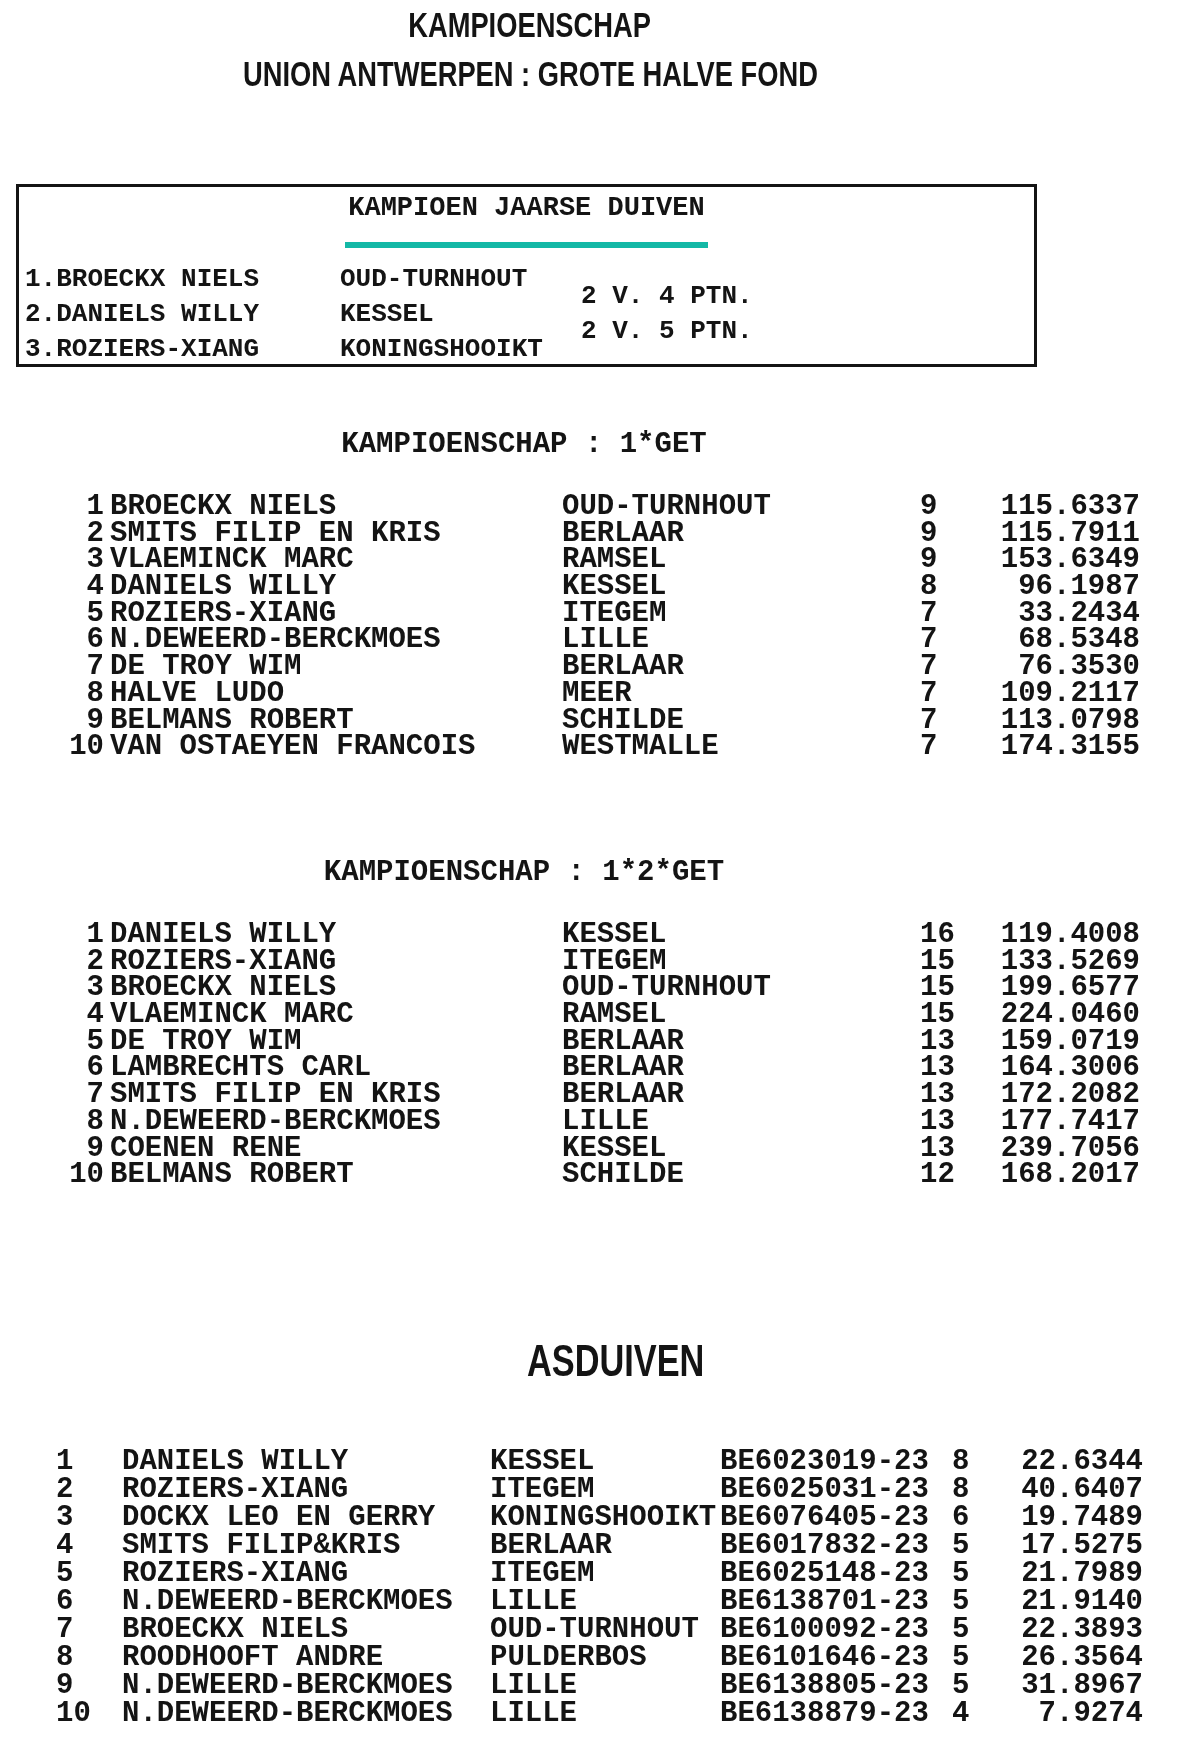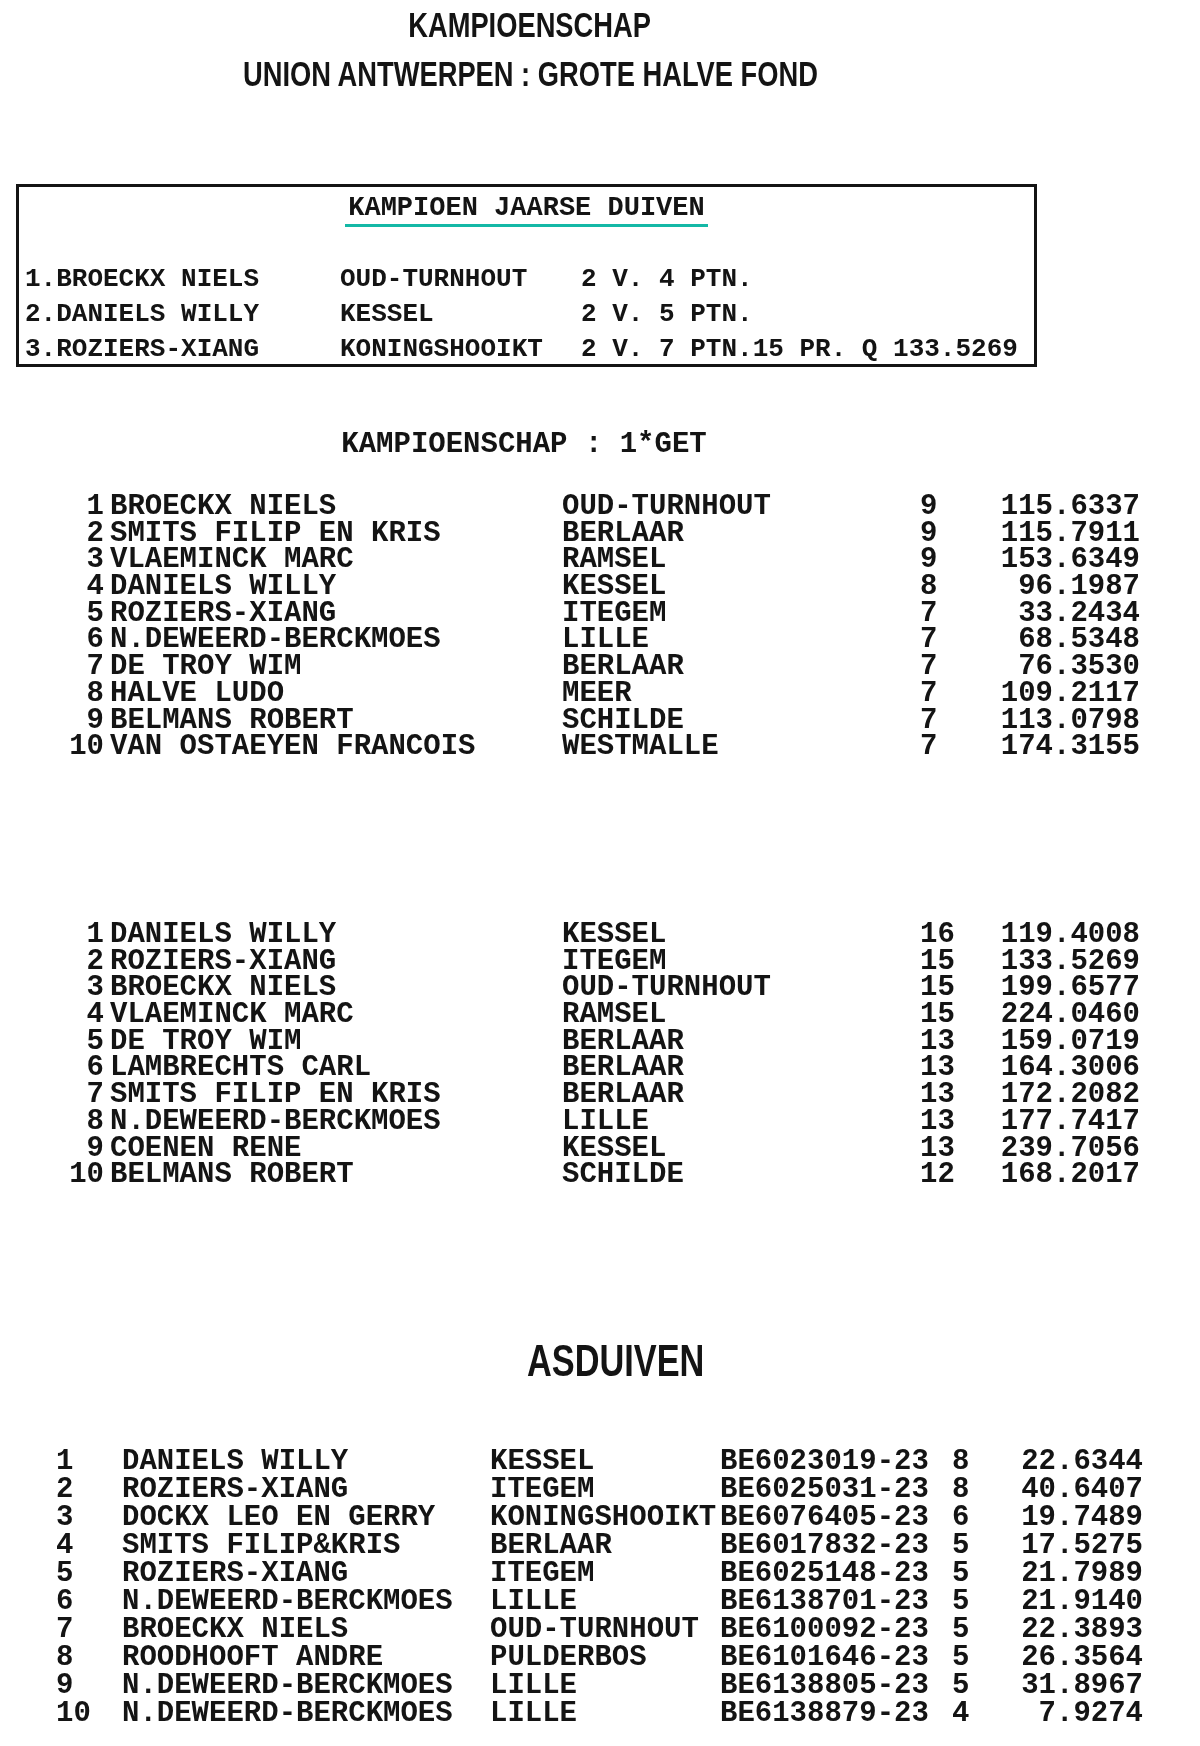--- a/index.html
+++ b/index.html
@@ -31,30 +31,30 @@
 
   
   #champion-box{
     position:absolute;top:184px;left:16px;width:1015px;height:177px;
     border:3px solid #141414;
   }
   #champion-box .box-heading-wrap{ text-align:center; margin-top:6px; }
   #champion-box .box-heading{
     display:inline-block;
     font-size:27px;line-height:30px;
-    border-bottom:3px solid #14b8a6;
-    padding:0 3px 1px 3px;
+    border-bottom:6px solid #14b8a6;
+    padding:0 3px 19px 3px;
     white-space:pre;
   }
   #champion-rows{ position:absolute; top:75px; left:0; width:100%;font-family:Liberation Mono, monospace; }
   #champion-rows .row{ position:relative; height:35px; }
   #champion-rows .col{ position:absolute; top:0; line-height:35px; font-size:26px; white-space:pre; }
   #champion-rows .col-entry { left:6px; }
   #champion-rows .col-place { left:321px; }
-  #champion-rows .col-result{ left:562px; }
+  #champion-rows .col-result{ left:562px;margin-top:17px; }
 
   
   .section-heading{
     position:absolute;left:0;width:1048px;
     text-align:center;
     font-size:29px;line-height:29px;white-space:pre;
   }
   #heading-1get { top:430px; }
   #heading-12get{ top:858px; }
 
@@ -106,21 +106,20 @@
           <span class="col col-result">2 V. 4 PTN.</span>
         </div>
         <div class="row">
           <span class="col col-entry">2.DANIELS WILLY</span>
           <span class="col col-place">KESSEL</span>
           <span class="col col-result">2 V. 5 PTN.</span>
         </div>
         <div class="row">
           <span class="col col-entry">3.ROZIERS-XIANG</span>
           <span class="col col-place">KONINGSHOOIKT</span>
-          <span class="col col-result">2 V. 7 PTN.15 PR. Q 133.5269</span>
         </div>
       </div>
   </div>
 
   <div id="heading-1get" class="mono section-heading">KAMPIOENSCHAP : 1*GET</div>
   <div id="table-1get" class="mono champ-table">
       <div class="row">
         <span class="col col-rank">1</span>
         <span class="col col-name">BROECKX NIELS</span>
         <span class="col col-place">OUD-TURNHOUT</span>
@@ -185,20 +184,21 @@
       </div>
       <div class="row">
         <span class="col col-rank">10</span>
         <span class="col col-name">VAN OSTAEYEN FRANCOIS</span>
         <span class="col col-place">WESTMALLE</span>
         <span class="col col-count">7</span>
         <span class="col col-coef">174.3155</span>
       </div>
     </div>
 
+  <div id="heading-12get" class="mono section-heading">KAMPIOENSCHAP : 1*2*GET</div>
   <div id="table-12get" class="mono champ-table">
       <div class="row">
         <span class="col col-rank">1</span>
         <span class="col col-name">DANIELS WILLY</span>
         <span class="col col-place">KESSEL</span>
         <span class="col col-count">16</span>
         <span class="col col-coef">119.4008</span>
       </div>
       <div class="row">
         <span class="col col-rank">2</span>

